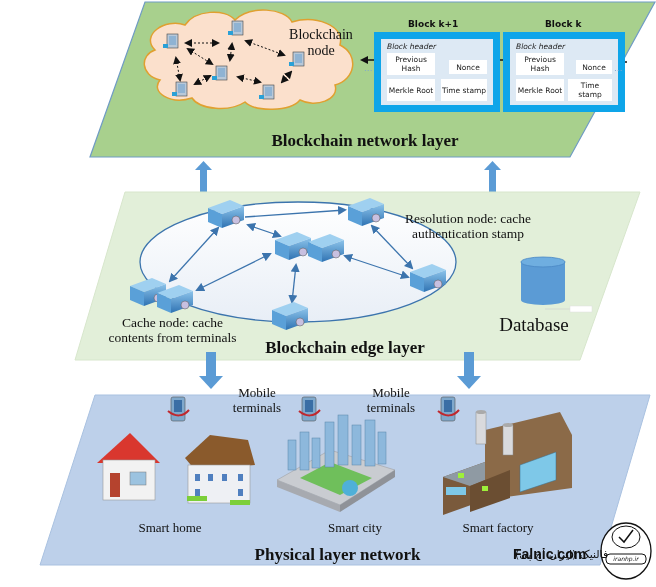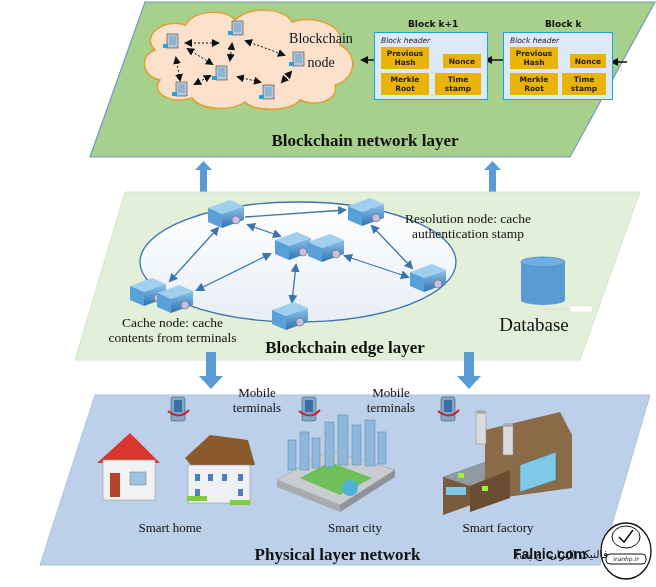--- a/index.html
+++ b/index.html
@@ -2,23 +2,23 @@
 <html><head>
 <meta charset="utf-8">
 <style>
   html, body { margin:0; padding:0; background:#ffffff; }
   body { width:656px; height:587px; position:relative; overflow:hidden; font-family:"Liberation Serif", serif; }
   #stage { position:absolute; left:0; top:0; width:656px; height:587px; }
   .lbl { position:absolute; text-align:center; color:#111; font-family:"Liberation Serif", serif; }
   .title { font-weight:bold; font-size:17px; }
   .sm { font-size:13px; line-height:15px; }
   .blk-title { position:absolute; font-family:"DejaVu Sans", sans-serif; font-weight:bold; font-size:9px; color:#111; }
-  .blk { position:absolute; background:#dde9f4; border:1px solid #0ea5e9; }
+  .blk { position:absolute; background:#dde9f4; border:7px solid #0ea5e9; }
   .blk .hdr { position:absolute; left:6px; top:3px; font-family:"DejaVu Sans", sans-serif; font-style:italic; font-size:7.5px; color:#222; }
-  .cell { position:absolute; background:#eab308; font-family:"DejaVu Sans", sans-serif; font-weight:bold; font-size:7.5px; line-height:9px; color:#222; text-align:center; display:flex; align-items:center; justify-content:center; }
+  .cell { position:absolute; background:#ffffff; font-family:"DejaVu Sans", sans-serif; font-weight:normal; font-size:7.5px; line-height:9px; color:#222; text-align:center; display:flex; align-items:center; justify-content:center; }
   .brand { position:absolute; font-family:"Liberation Sans", sans-serif; font-weight:bold; font-size:14px; color:#111; }
   .fa { position:absolute; font-family:"DejaVu Sans", sans-serif; font-size:11px; color:#111;margin-top:20px; }
 </style>
 </head>
 <body>
 
 <div id="stage">
 <svg width="656" height="587" viewBox="0 0 656 587" xmlns="http://www.w3.org/2000/svg" style="position:absolute;left:0;top:0">
   <defs>
     <marker id="ah" markerWidth="8" markerHeight="8" refX="6" refY="4" orient="auto-start-reverse" markerUnits="userSpaceOnUse">
@@ -250,21 +250,21 @@
   </g>
 
   <g>
     <ellipse cx="626" cy="551" rx="25" ry="28" fill="#fff" stroke="#111" stroke-width="1.3"></ellipse>
     <ellipse cx="626" cy="537" rx="14" ry="11" fill="#fff" stroke="#111" stroke-width="1"></ellipse>
     <path d="M619,537 L624,542 L633,530" stroke="#111" stroke-width="1.5" fill="none"></path>
     <rect x="606" y="554" width="40" height="10" rx="4" fill="#fff" stroke="#111" stroke-width="1"></rect>
   </g>
 </svg>
 
-<div class="lbl sm" style="left:276px;top:27px;width:90px;font-size:14px;line-height:24px;">
+<div class="lbl sm" style="left:276px;top:27px;width:90px;font-size:14px;line-height:16px;">
   <span>Blockchain<br>node</span>
 </div>
 
 <div class="blk-title" style="left:408px;top:19px;">Block k+1</div>
 <div class="blk" style="left:374px;top:32px;width:112px;height:66px;">
   <div class="hdr">Block header</div>
   <div class="cell" style="left:6px;top:14px;width:48px;height:22px;">Previous Hash</div>
   <div class="cell" style="left:68px;top:21px;width:38px;height:14px;">Nonce</div>
   <div class="cell" style="left:6px;top:40px;width:48px;height:22px;">Merkle Root</div>
   <div class="cell" style="left:60px;top:40px;width:46px;height:22px;">Time stamp</div>

